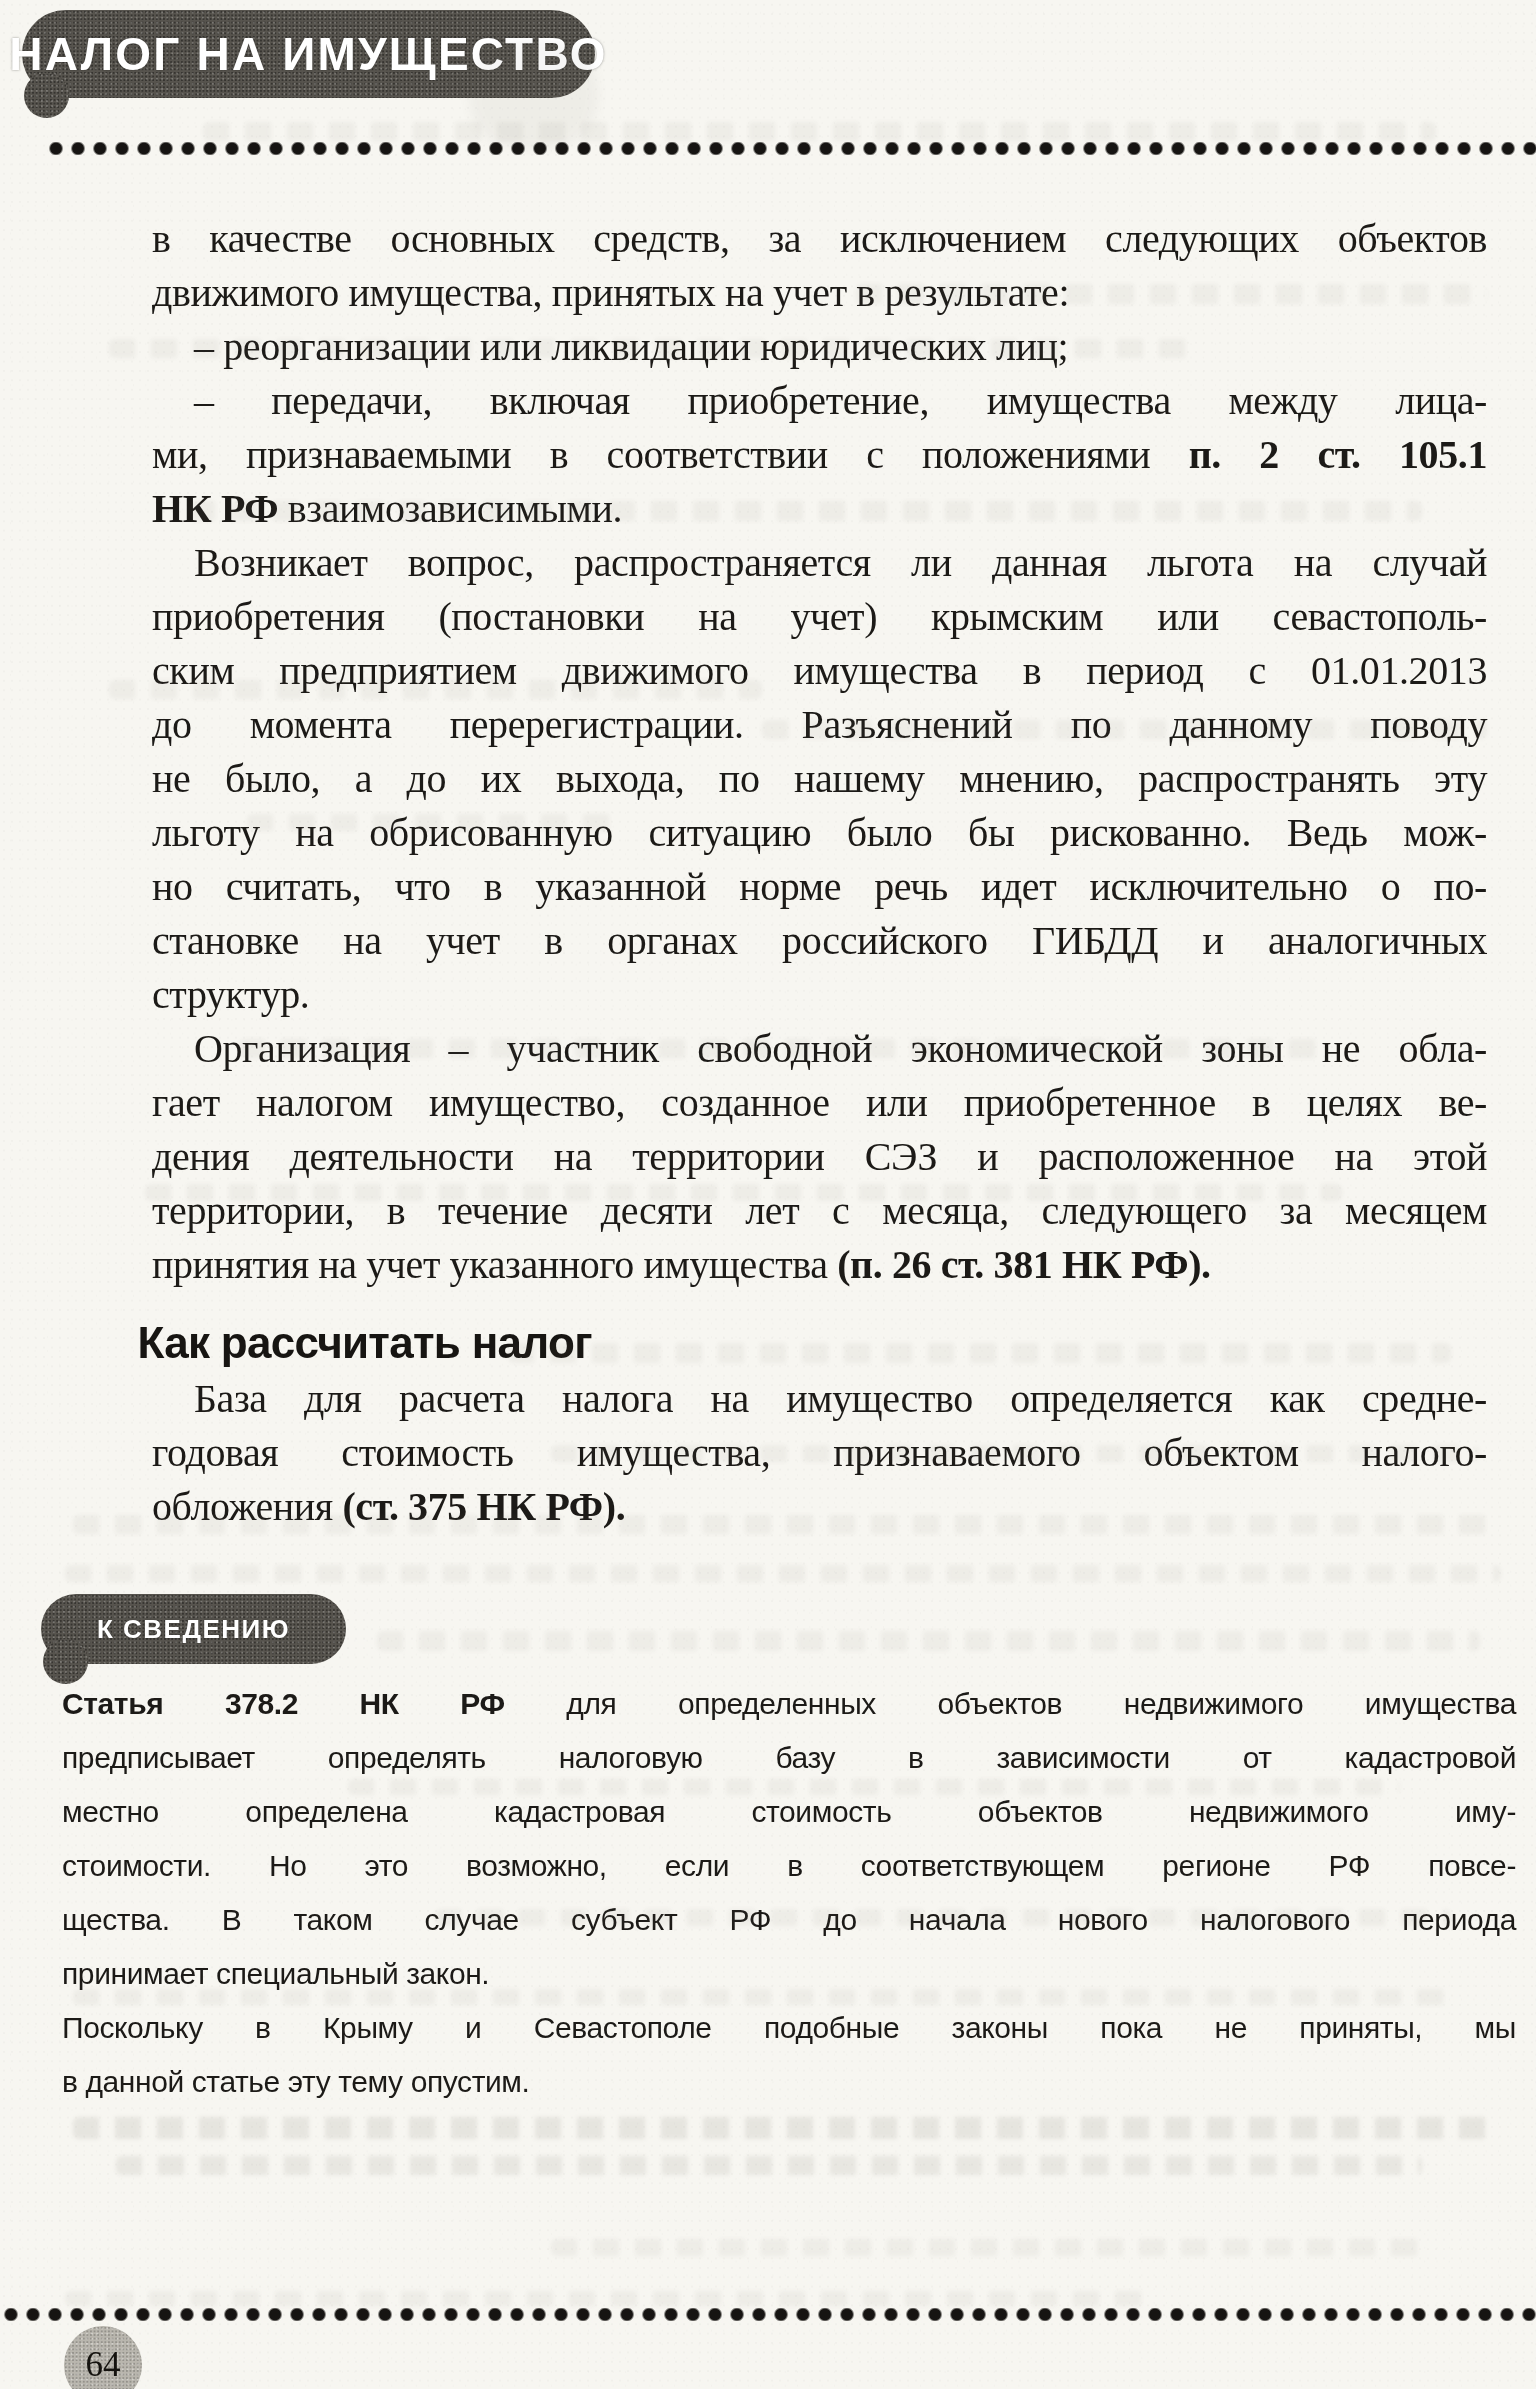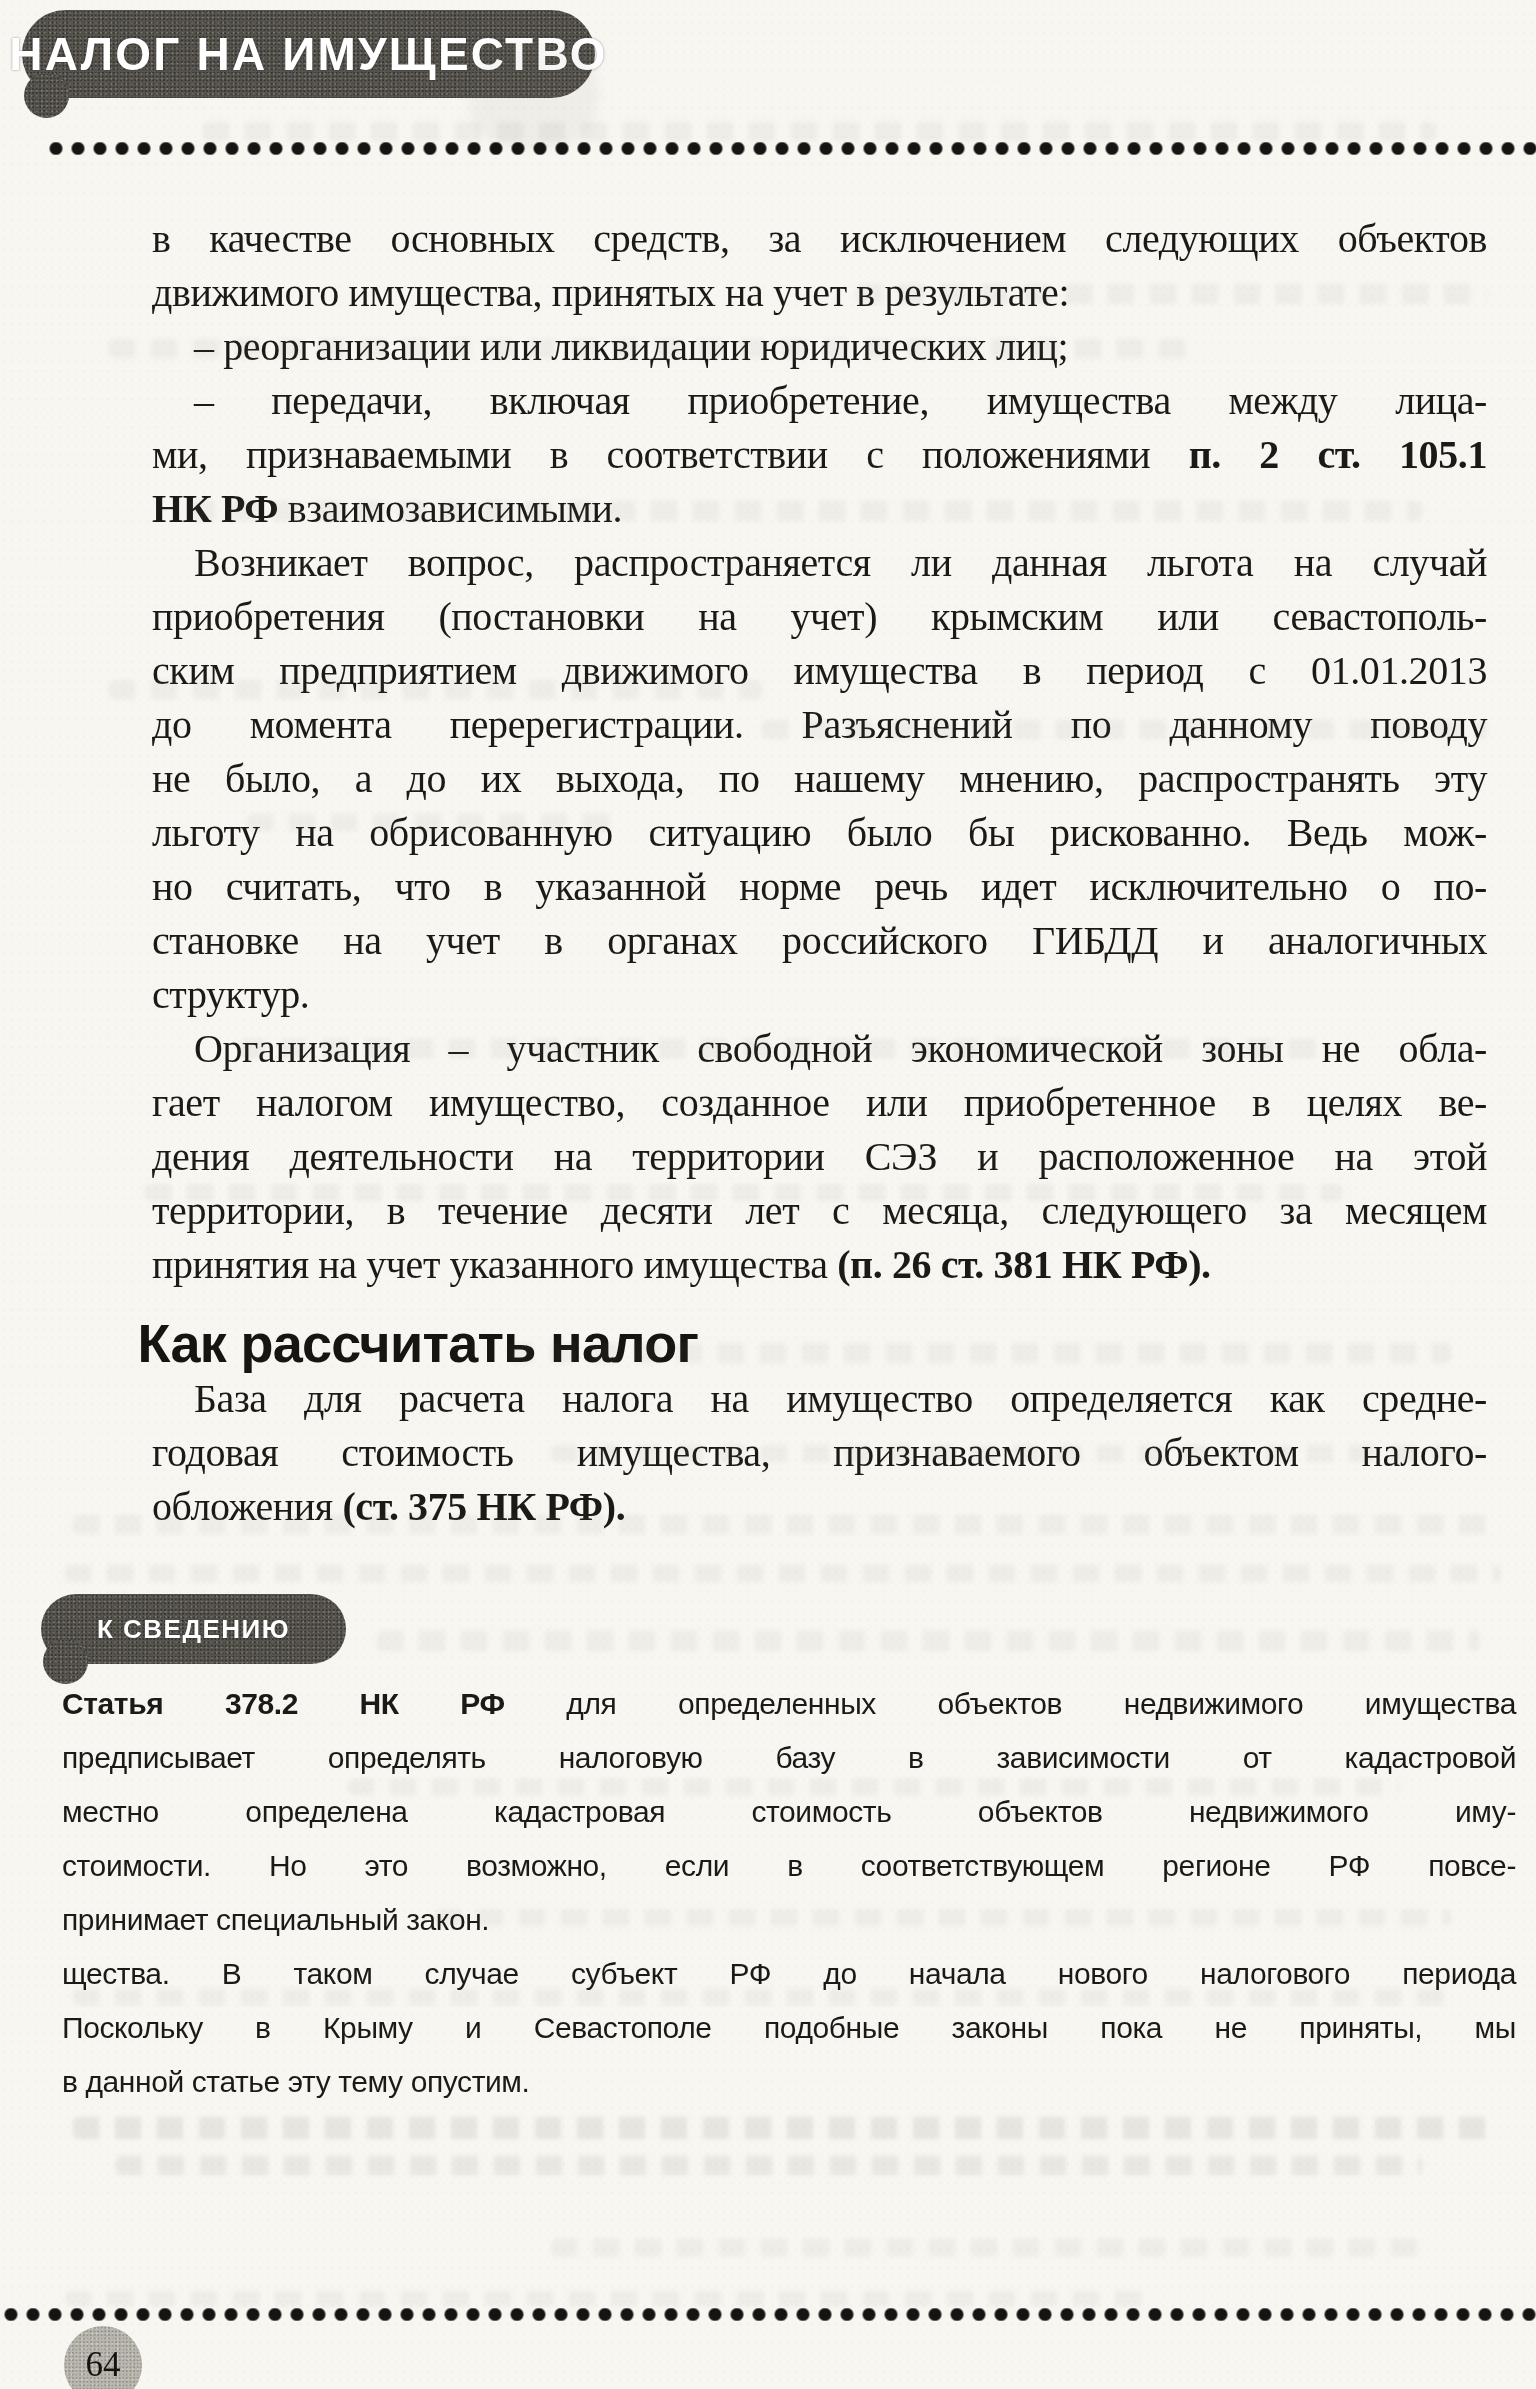--- a/index.html
+++ b/index.html
@@ -74,21 +74,21 @@
   }
   .serif-col .para{margin:0;padding:0;}
   .p2{margin-top:5.8px;}
   .ln{min-height:54px;}
   .j{text-align:justify;text-align-last:justify;}
   .ind{padding-left:42px;}
   .b{font-weight:700;}
   .section-heading{
     font-family:"Liberation Sans", sans-serif;
     font-weight:700;
-    font-size:54px;line-height:58px;
+    font-size:44px;line-height:58px;
     letter-spacing:-0.7px;
     color:#171512;
     margin:22px 0 0 -14.5px;
   }
   .p4{margin-top:29px;}
   .note-block{
     position:absolute;left:62px;top:1677px;width:1454px;
     font-family:"Liberation Sans", sans-serif;
     font-size:30px;line-height:54px;
     letter-spacing:-0.4px;
@@ -184,22 +184,22 @@
 
   <div class="bubble note-badge">
     <span>К сведению</span>
   </div>
 
   <div class="note-block">
     <div class="ln j"><span class="b">Статья 378.2 НК РФ</span><span> для определенных объектов недвижимого имущества</span></div>
     <div class="ln j">предписывает определять налоговую базу в зависимости от кадастровой</div>
     <div class="ln j">местно определена кадастровая стоимость объектов недвижимого иму-</div>
     <div class="ln j">стоимости. Но это возможно, если в соответствующем регионе РФ повсе-</div>
+    <div class="ln j">щества. В таком случае субъект РФ до начала нового налогового периода</div>
     <div class="ln">принимает специальный закон.</div>
-    <div class="ln j">щества. В таком случае субъект РФ до начала нового налогового периода</div>
     <div class="ln j">Поскольку в Крыму и Севастополе подобные законы пока не приняты, мы</div>
     <div class="ln">в данной статье эту тему опустим.</div>
   </div>
 
 
   <div class="dots dots-bottom"></div>
 
   <div class="page-badge">
     <span>64</span>
   </div>

